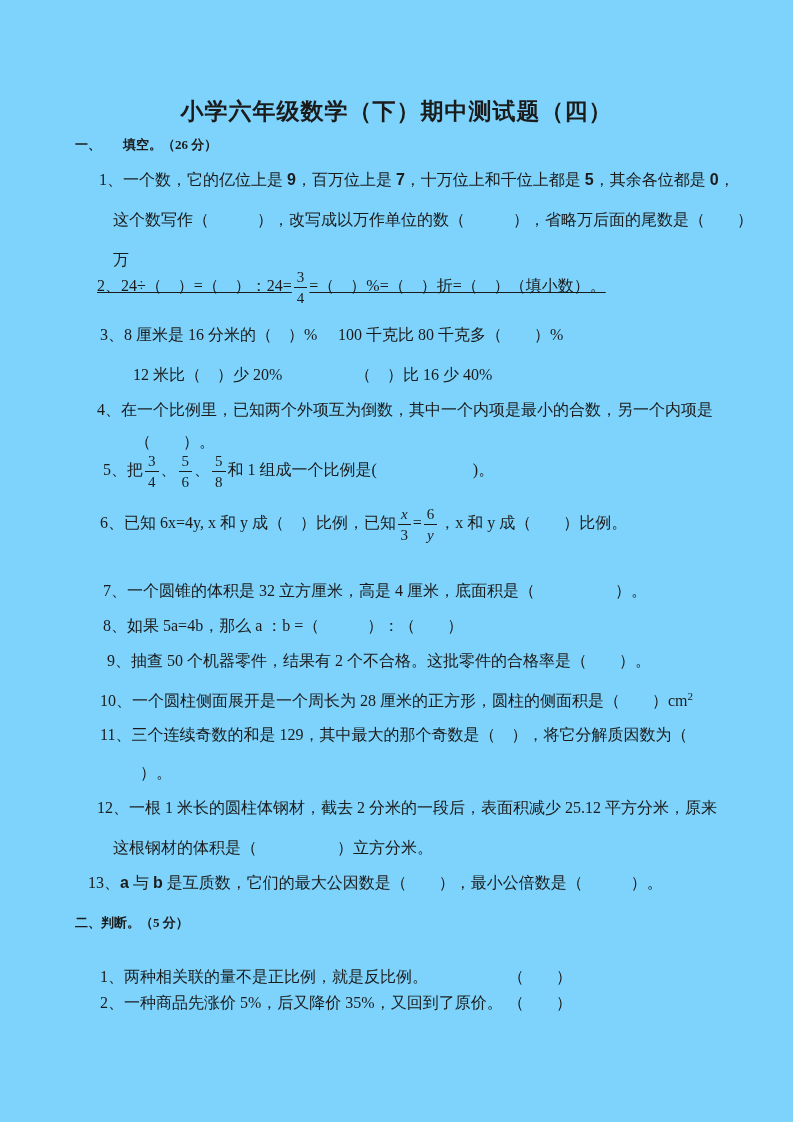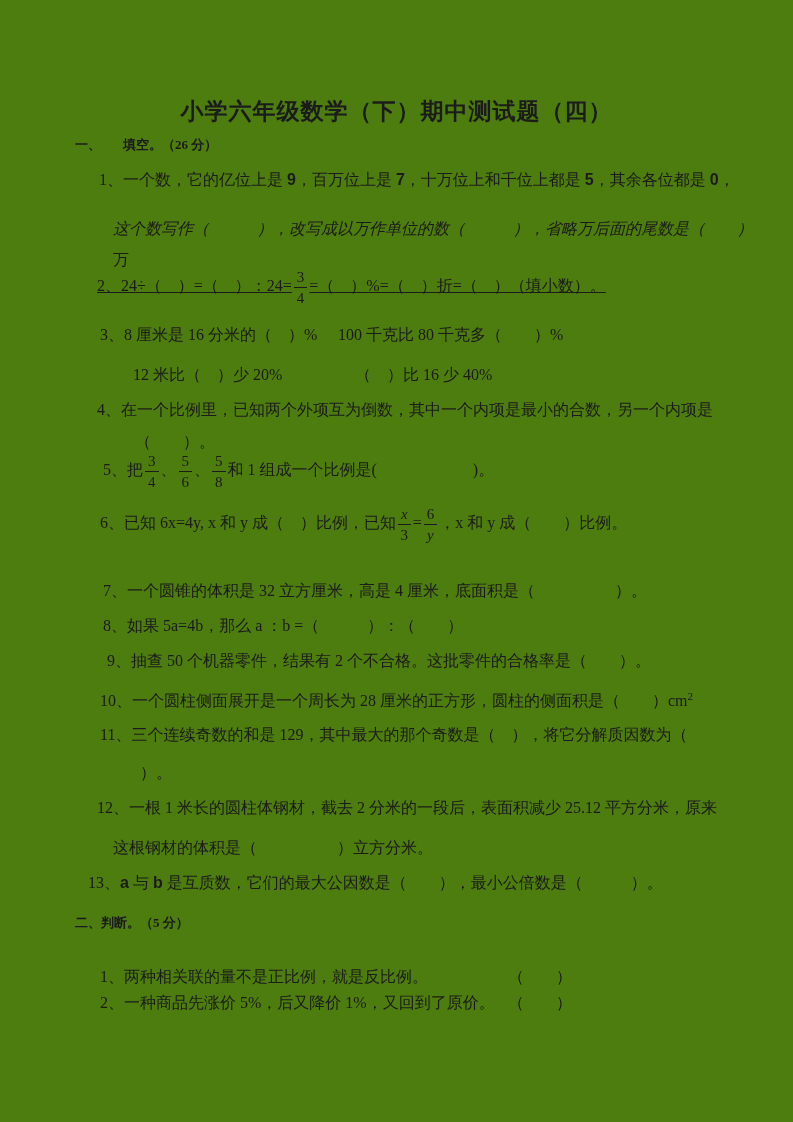--- a/index.html
+++ b/index.html
@@ -1,19 +1,19 @@
 <!DOCTYPE html>
 <html lang="zh"><head>
 <meta charset="utf-8">
 <style>
   html,body { margin:0; padding:0; background:#ffffff; }
   .page {
     position:relative;
     width:793px; height:1122px;
-    background:#4d7c0f;
+    background:#7dd3fc;
     color:#1b1b1b;
     font-family:"Liberation Serif","DejaVu Serif",serif;
     overflow:hidden;
   }
   .title {
     position:absolute; top:97px; left:0; width:100%;
     text-align:center;
     font-size:23px; font-weight:bold; letter-spacing:1px;
     line-height:30px; white-space:nowrap;
   }
@@ -43,21 +43,21 @@
 
   <div class="title">小学六年级数学（下）期中测试题（四）</div>
 
   <div class="t head" style="left:75px; top:132px;">
     <span>一、</span><span class="sep"></span><span>填空。（26 分）</span>
   </div>
 
   <div class="t" style="left:99px; top:167px;">
     <span>1、一个数，它的亿位上是 </span><span class="bn">9</span><span>，百万位上是 </span><span class="bn">7</span><span>，十万位上和千位上都是 </span><span class="bn">5</span><span>，其余各位都是 </span><span class="bn">0</span><span>，</span>
   </div>
-  <div class="t" style="left:113px; top:216px;font-style:italic;">这个数写作（　　　），改写成以万作单位的数（　　　），省略万后面的尾数是（　　）</div>
+  <div class="t" style="left:113px; top:207px;">这个数写作（　　　），改写成以万作单位的数（　　　），省略万后面的尾数是（　　）</div>
   <div class="t" style="left:113px; top:247px;">万</div>
 
   <div class="t" style="left:97px; top:268px;text-decoration:underline;">
     <span>2、24÷（　）=（　）：24=</span><span class="frac"><span class="fnum">3</span><span class="fden">4</span></span><span>=（　）%=（　）折=（　）（填小数）。</span>
   </div>
 
   <div class="t" style="left:100px; top:322px; width:640px;">
     <span>3、8 厘米是 16 分米的（　）%</span>
     <span class="col2" style="left:238px;">100 千克比 80 千克多（　　）%</span>
   </div>
@@ -96,17 +96,17 @@
 
   <div class="t head" style="left:75px; top:910px;text-align:center;">
     <span>二、</span><span>判断。（5 分）</span>
   </div>
 
   <div class="t" style="left:100px; top:964px; width:640px;">
     <span>1、两种相关联的量不是正比例，就是反比例。</span>
     <span class="col2" style="left:408px;">（　　）</span>
   </div>
   <div class="t" style="left:100px; top:990px; width:640px;">
-    <span>2、一种商品先涨价 5%，后又降价 1%，又回到了原价。</span>
+    <span>2、一种商品先涨价 5%，后又降价 35%，又回到了原价。</span>
     <span class="col2" style="left:408px;">（　　）</span>
   </div>
 
 </div>
 
 </body></html>

